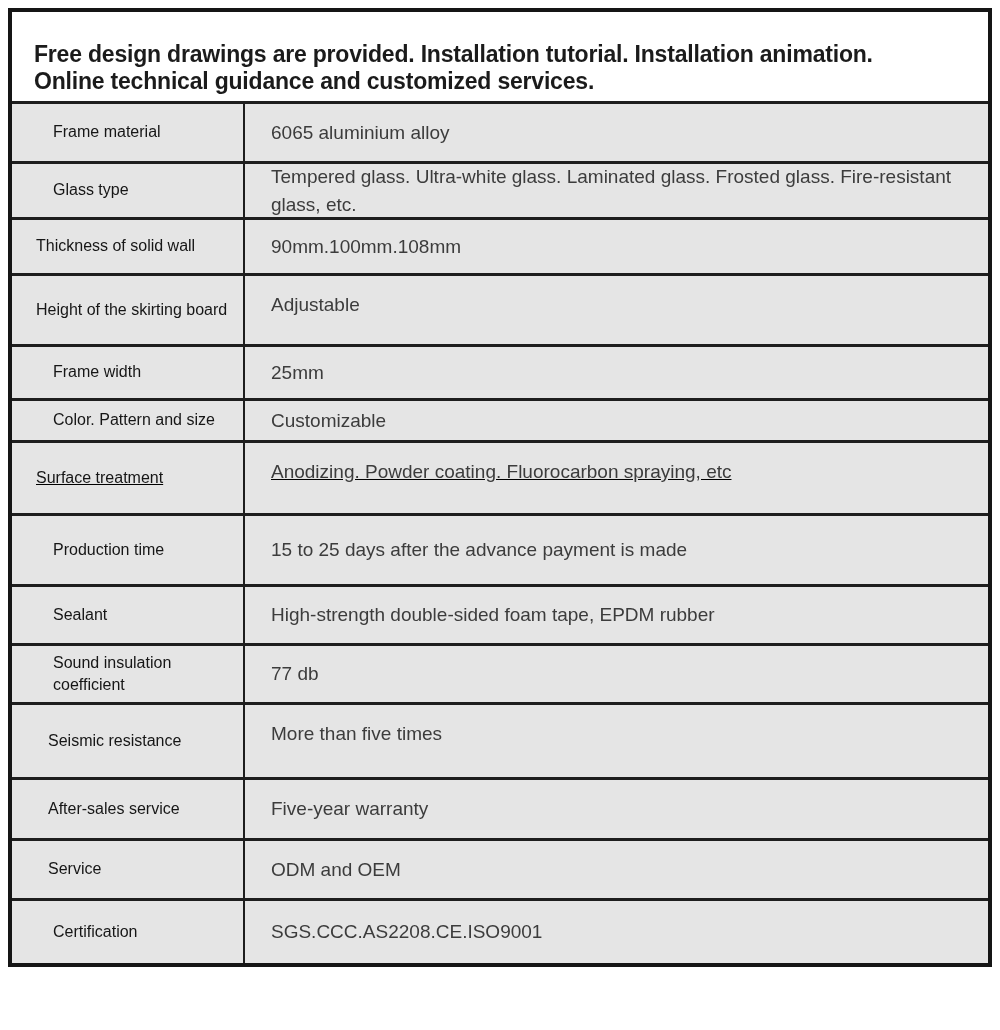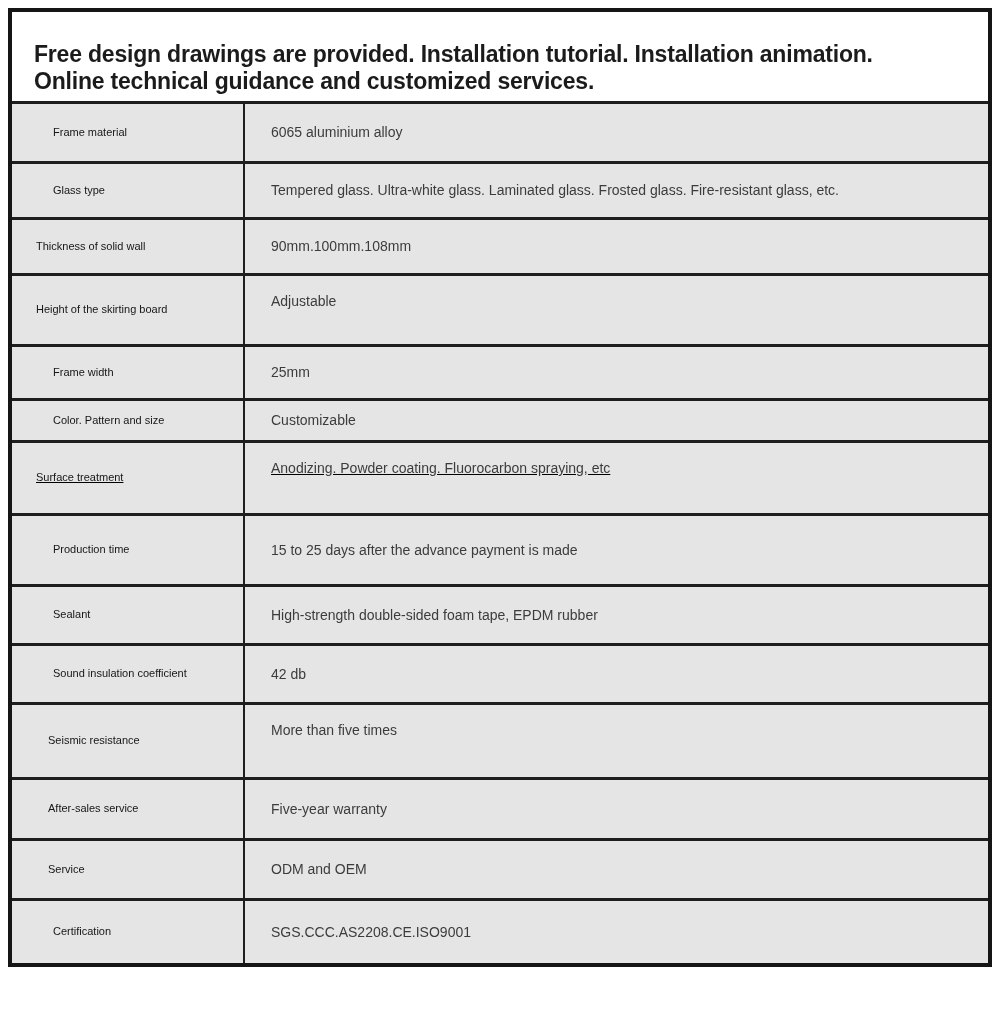--- a/index.html
+++ b/index.html
@@ -63,40 +63,40 @@
   .row:nth-of-type(15) { height: 52px; }
 
   .label {
     width: 233px;
     box-sizing: border-box;
     border-right: 2px solid #1e1e1e;
     display: flex;
     align-items: center;
     padding-left: 41px;
     padding-right: 8px;
-    font-size: 11px;
+    font-size: 16px;
     line-height: 1.4;
     color: #161616;
     flex-shrink: 0;
   }
   
   .row:nth-of-type(3) .label,
   .row:nth-of-type(4) .label,
   .row:nth-of-type(7) .label { padding-left: 24px; }
   .row:nth-of-type(11) .label,
   .row:nth-of-type(12) .label,
   .row:nth-of-type(13) .label { padding-left: 36px; }
 
   .value {
     flex: 1;
     display: flex;
     align-items: center;
     padding-left: 26px;
     padding-right: 14px;
-    font-size: 14px;
+    font-size: 19px;
     line-height: 1.45;
     color: #3c3c3c;
     white-space: pre-wrap;
   }
   
   .row:nth-of-type(4) .value,
   .row:nth-of-type(7) .value,
   .row:nth-of-type(11) .value {
     align-items: flex-start;
     padding-top: 15px;
@@ -155,21 +155,21 @@
       <div class="value">15 to 25 days after the advance payment is made</div>
     </div>
 
     <div class="row">
       <div class="label">Sealant</div>
       <div class="value">High-strength double-sided foam tape, EPDM rubber</div>
     </div>
 
     <div class="row">
       <div class="label">Sound insulation coefficient</div>
-      <div class="value">42 db</div>
+      <div class="value">77 db</div>
     </div>
 
     <div class="row">
       <div class="label">Seismic resistance</div>
       <div class="value">More than five times</div>
     </div>
 
     <div class="row">
       <div class="label">After-sales service</div>
       <div class="value">Five-year warranty</div>

